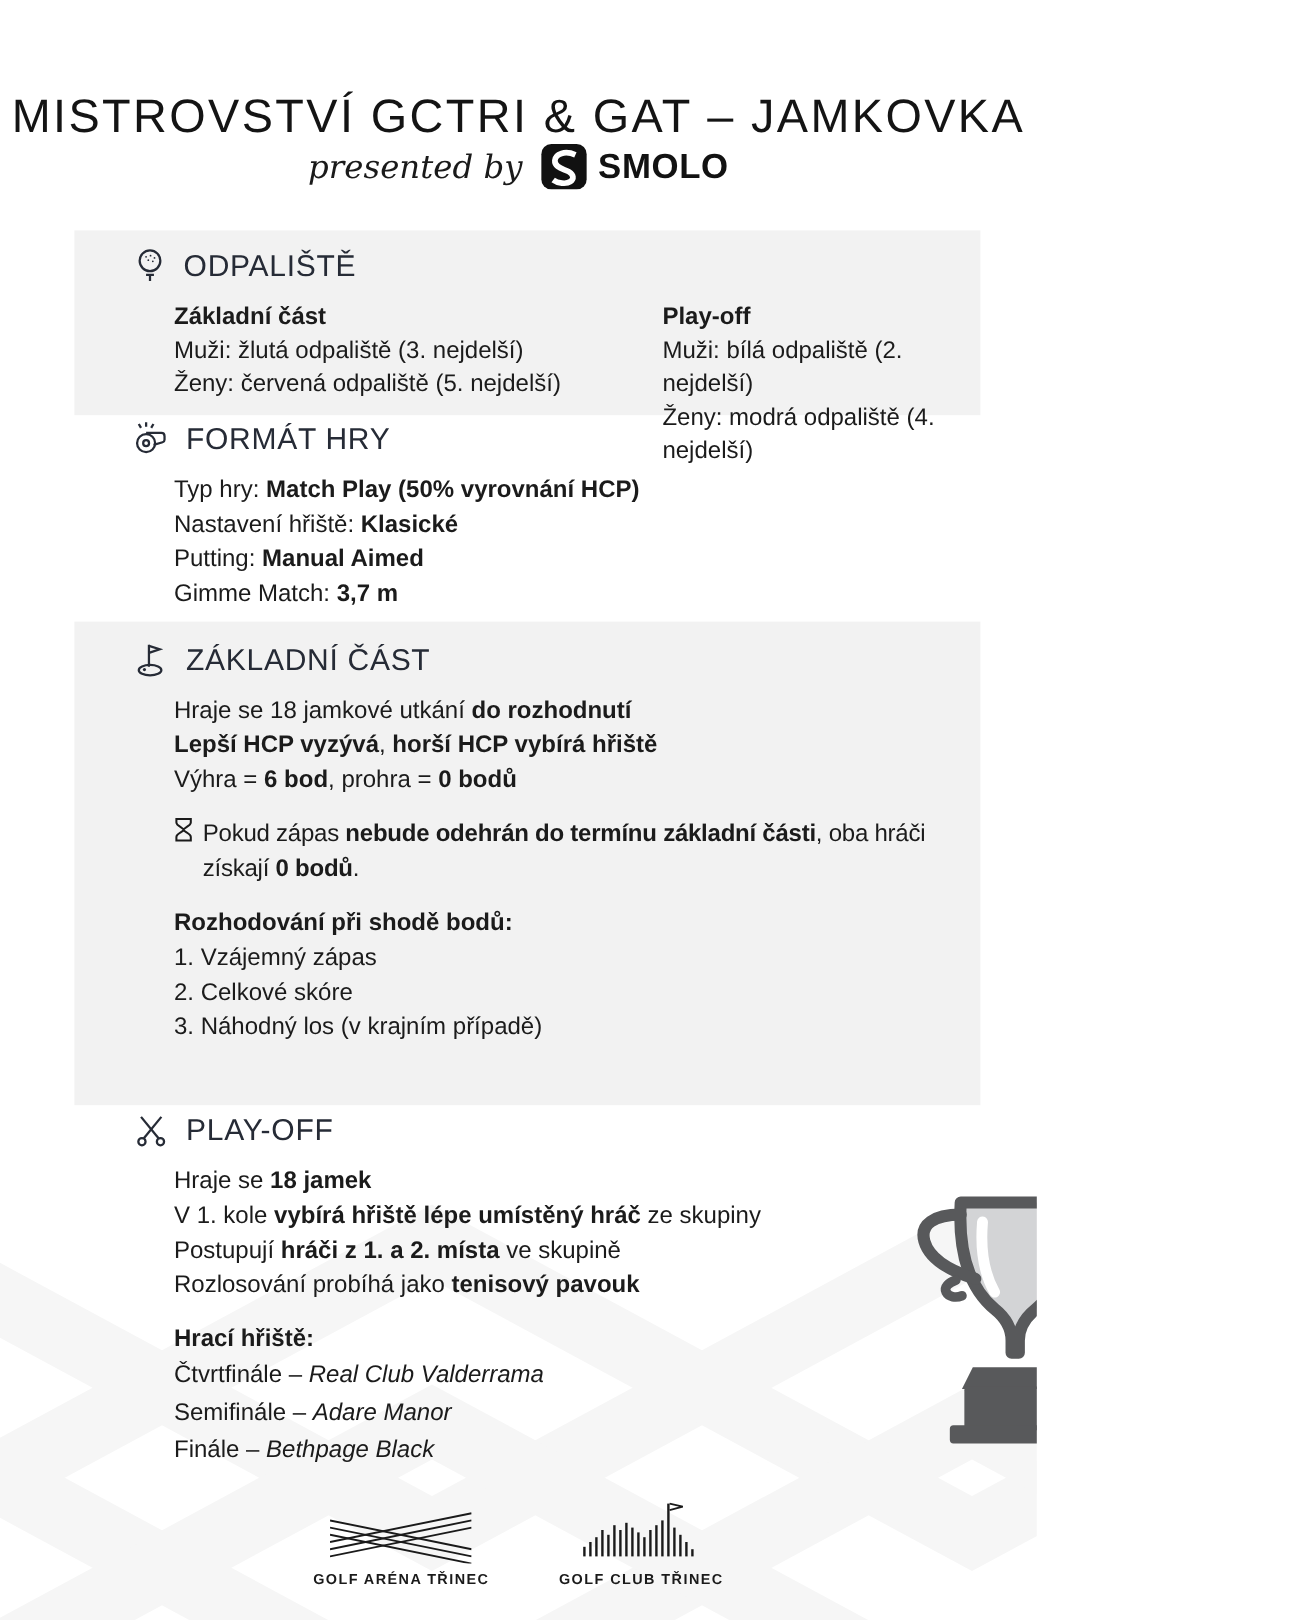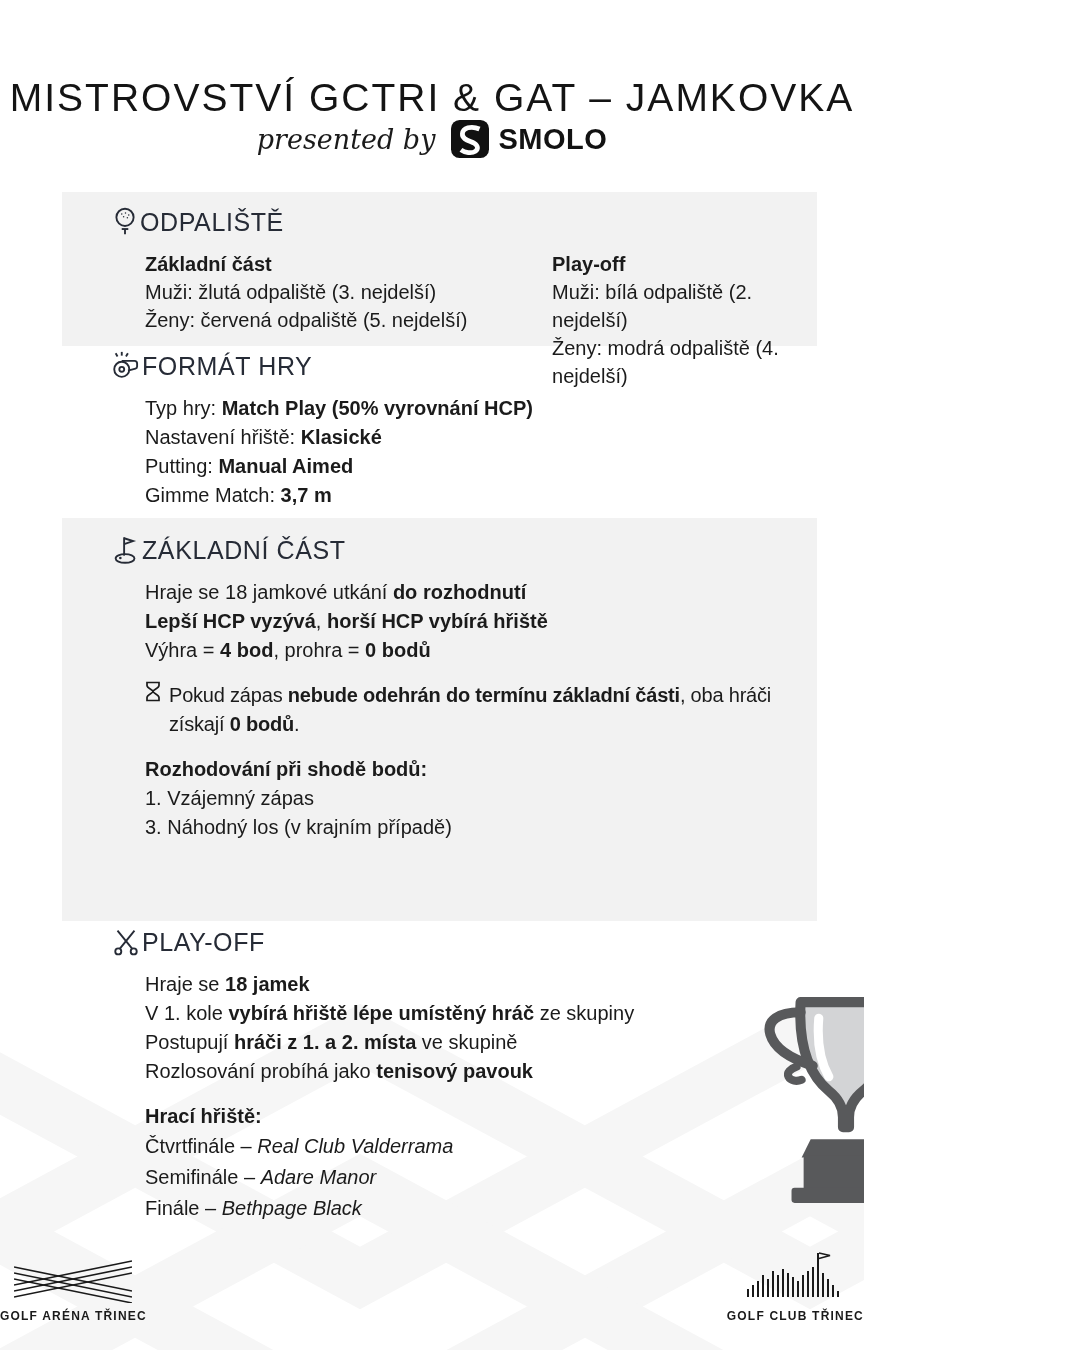--- a/index.html
+++ b/index.html
@@ -20,42 +20,42 @@
   .presented-script {
     font-family:"DejaVu Serif", serif; font-style:italic; font-size:27px; color:#1a1a1a;
   }
   .sponsor { display:flex; align-items:center; gap:9px; }
   .sponsor-name { font-size:29px; font-weight:800; letter-spacing:0.5px; color:#121212; }
 
   
   .band { position:absolute; left:62px; right:47px; background:#f2f2f2; }
   .plain-sec { position:absolute; left:62px; right:47px; }
   .sec-head {
-    display:flex; align-items:center; padding-left:48px;
+    display:flex; align-items:center; gap:13px; padding-left:48px;
     font-size:25px; font-weight:500; letter-spacing:0.6px; color:#262b36;
   }
   .sec-head .sec-icon { display:flex; align-items:center; }
   .sec-body { padding-left:83px; margin-top:12px; font-size:20px; line-height:29px; }
   .band .sec-body { line-height:28px; }
   b { font-weight:700; }
   .cols { display:flex; }
   .col-a { width:473px; }
   .col-h { font-weight:700; }
 
   .note { display:flex; align-items:flex-start; gap:8px; letter-spacing:-0.2px; }
   .note .inline-icon { flex:0 0 auto; display:flex; align-items:center; }
   .gap-sm { height:16px; }
 
   .course-line { line-height:31px; }
 
   
   .trophy { position:absolute; left:740px; top:986px; }
 
   
-  .footer { position:absolute; top:1245px; left:0; width:100%; display:flex; justify-content:space-between; align-items:flex-end; gap:58px; }
+  .footer { position:absolute; top:1245px; left:0; width:100%; display:flex; justify-content:center; align-items:flex-end; gap:58px; }
   .logo-block { display:flex; flex-direction:column; align-items:center; gap:6px; }
   .logo-label { font-size:12px; font-weight:700; letter-spacing:1.2px; color:#1a1a1a; white-space:nowrap; }
 </style>
 </head>
 <body>
 
 <div class="page">
 
   <svg class="watermark" width="1080" height="1350" viewBox="0 0 1080 1350">
     <g stroke="#f6f6f6" stroke-width="55" fill="none">
@@ -142,33 +142,34 @@
             <path d="M15,4.5 l9.5,3 -9.5,3.2"></path>
             <ellipse cx="16" cy="26" rx="10" ry="4.6"></ellipse>
             <circle cx="11" cy="25.5" r="1.4" fill="#262b36" stroke="none"></circle>
           </svg>
         </span>
         <span>ZÁKLADNÍ ČÁST</span>
       </div>
       <div class="sec-body" style="line-height:29px;">
         <div><span>Hraje se 18 jamkové utkání </span><b>do rozhodnutí</b></div>
         <div><b>Lepší HCP vyzývá</b><span>, </span><b>horší HCP vybírá hřiště</b></div>
-        <div><span>Výhra = </span><b>4 bod</b><span>, prohra = </span><b>0 bodů</b></div>
+        <div><span>Výhra = </span><b>6 bod</b><span>, prohra = </span><b>0 bodů</b></div>
         <div class="gap-sm"></div>
         <div class="note">
           <span class="inline-icon">
             <svg width="16" height="21" viewBox="0 0 16 21" fill="none" stroke="#1b1b1b" stroke-width="1.7">
               <path d="M2,1.5 h12 v3 c0,3 -6,4.2 -6,6 c0,1.8 6,3 6,6 v3 h-12 v-3 c0,-3 6,-4.2 6,-6 c0,-1.8 -6,-3 -6,-6 z"></path>
             </svg>
           </span>
           <span><span>Pokud zápas </span><b>nebude odehrán do termínu základní části</b><span>, oba hráči získají </span><b>0 bodů</b><span>.</span></span>
         </div>
         <div class="gap-sm"></div>
         <div class="col-h">Rozhodování při shodě bodů:</div>
         <div>1. Vzájemný zápas</div>
+        <div>2. Celkové skóre</div>
         <div>3. Náhodný los (v krajním případě)</div>
       </div>
     </div>
 
     <div class="plain-sec" style="top:926px;">
       <div class="sec-head">
         <span class="sec-icon">
           <svg width="32" height="32" viewBox="0 0 34 34" fill="none" stroke="#262b36" stroke-width="2">
             <line x1="10.5" y1="24" x2="26" y2="5"></line>
             <line x1="23.5" y1="24" x2="8" y2="5"></line>

